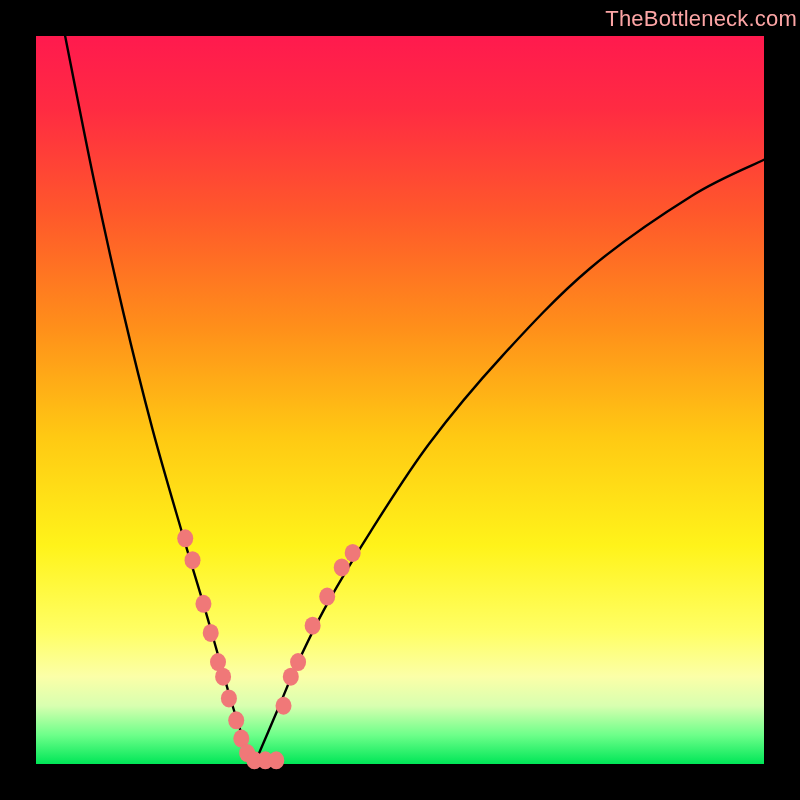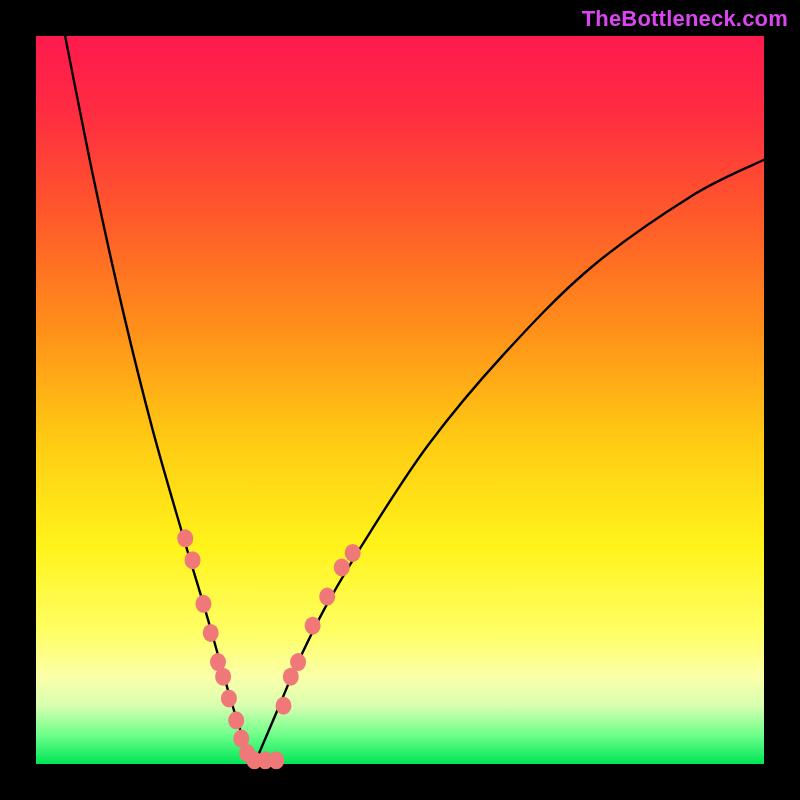--- a/index.html
+++ b/index.html
@@ -28,24 +28,24 @@
   .gradient-bg {
     position: absolute;
     left: 0;
     top: 0;
     width: 100%;
     height: 100%;
   }
   .watermark {
     position: absolute;
     top: 6px;
-    right: 12px;
-    color: #d946ef;
+    right: 3px;
+    color: #fca5a5;
     font-size: 22px;
-    font-weight: 700;
+    font-weight: 400;
     letter-spacing: 0.2px;
   }
   svg.curves {
     position: absolute;
     left: 0;
     top: 0;
     width: 100%;
     height: 100%;
     overflow: visible;
   }

